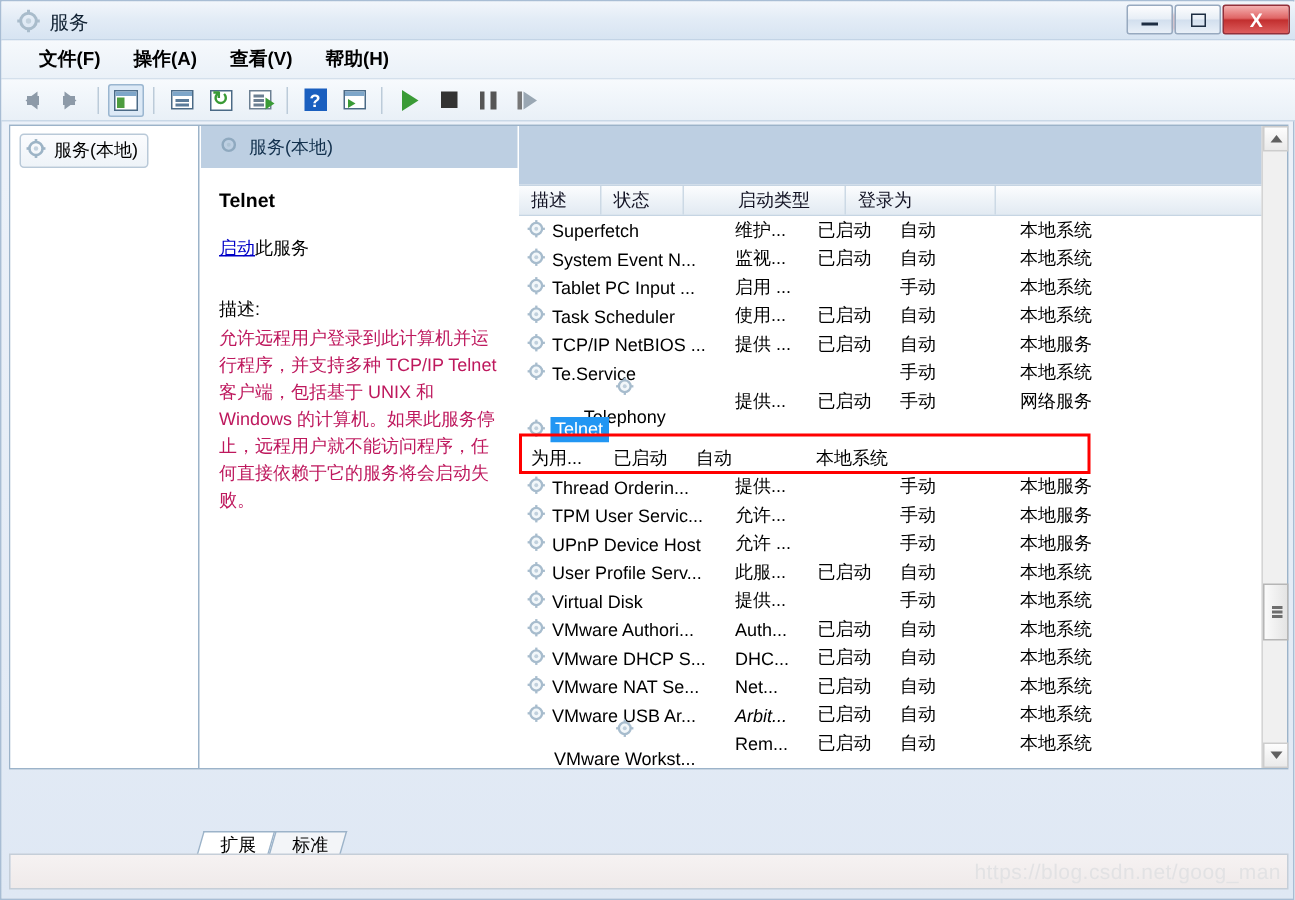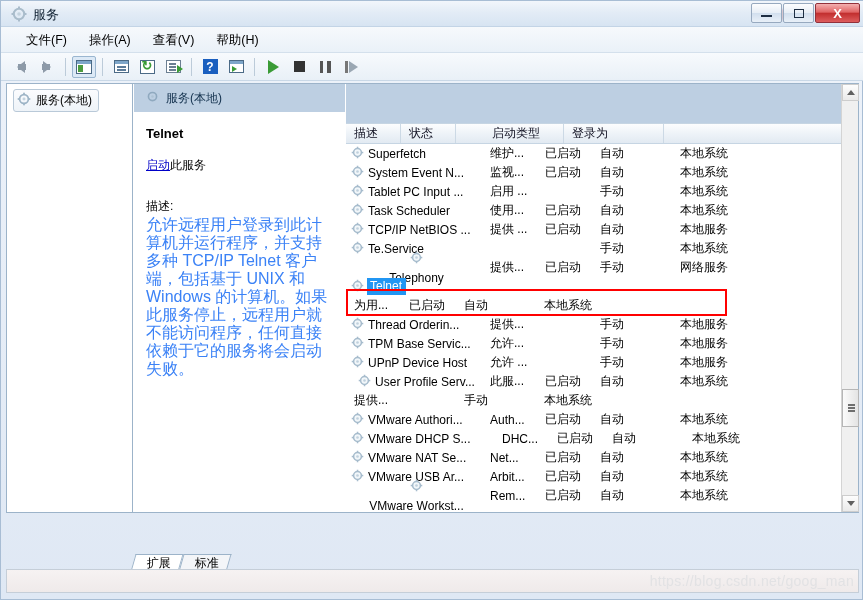--- a/index.html
+++ b/index.html
@@ -62,21 +62,21 @@
     background: rgba(200,150,160,.45);
     filter: blur(1px);
   }
 
   
   .menubar {
     position: absolute; left: 0; top: 26px;
     width: 863px; height: 26px;
     background: linear-gradient(to bottom,#f6f9fc,#eaf1f8);
     border-bottom: 1px solid #d4e0ec;
-    display: flex; align-items: flex-end; padding-left: 14px;
+    display: flex; align-items: center; padding-left: 14px; font-weight: bold;
   }
   .menu-item {
     font-size: 12.5px; color: #000;
     padding: 3px 11px; cursor: default;
   }
 
   
   .toolbar {
     position: absolute; left: 0; top: 52px;
     width: 863px; height: 28px;
@@ -159,21 +159,21 @@
     background: #bdcfe2;
     display: flex; align-items: center; gap: 7px;
     padding-left: 12px;
     font-size: 12px; color: #12304d;
   }
   .detail-body { padding: 14px 12px 0 12px; }
   .detail-title { font-size: 13px; font-weight: bold; color: #000; margin-bottom: 16px; }
   .detail-link-row { font-size: 12px; color: #000; margin-bottom: 24px; }
   .detail-link { color: #0000c8; text-decoration: underline; cursor: pointer; }
   .desc-label { font-size: 12px; color: #000; margin-bottom: 1px; }
-  .desc-text { font-size: 16px; color: #3b82f6; line-height: 18px; }
+  .desc-text { font-size: 12px; color: #be185d; line-height: 18px; }
 
   
   .list-pane {
     position: absolute; left: 339px; top: 0;
     right: 0; height: 100%;
     background: #fff;
   }
   .list-header-row {
     position: absolute; left: 0; top: 39px;
     width: 100%; height: 21px;
@@ -597,21 +597,21 @@
               <span class="gear-wrap"><svg width="13" height="13" viewBox="0 0 16 16">
                   <circle cx="8" cy="8" r="4.8" fill="#f2f7fa" stroke="#a7bccd" stroke-width="1.9"></circle>
                   <circle cx="8" cy="8" r="1.6" fill="#c0d0dd"></circle>
                   <g fill="#a7bccd">
                     <rect x="7.1" y="0.9" width="1.9" height="2.1"></rect>
                     <rect x="7.1" y="13" width="1.9" height="2.1"></rect>
                     <rect x="0.9" y="7.1" width="2.1" height="1.9"></rect>
                     <rect x="13" y="7.1" width="2.1" height="1.9"></rect>
                   </g>
                 </svg></span>
-              <span class="nm">TPM Base Servic...</span>
+              <span class="nm">TPM User Servic...</span>
             </div>
             <div class="cell" style="width: 55px;">允许...</div>
             <div class="cell" style="width: 55px;"></div>
             <div class="cell" style="width: 80px;">手动</div>
             <div class="cell" style="width: 100px;">本地服务</div>
           </div>
           <div class="row">
             <div class="cell name" style="width: 136px;">
               <span class="gear-wrap"><svg width="13" height="13" viewBox="0 0 16 16">
                   <circle cx="8" cy="8" r="4.8" fill="#f2f7fa" stroke="#a7bccd" stroke-width="1.9"></circle>
@@ -624,39 +624,52 @@
                   </g>
                 </svg></span>
               <span class="nm">UPnP Device Host</span>
             </div>
             <div class="cell" style="width: 55px;">允许 ...</div>
             <div class="cell" style="width: 55px;"></div>
             <div class="cell" style="width: 80px;">手动</div>
             <div class="cell" style="width: 100px;">本地服务</div>
           </div>
           <div class="row">
-            <div class="cell name" style="width: 136px; justify-content: center;">
+            <div class="cell name" style="width: 136px;">
               <span class="gear-wrap"><svg width="13" height="13" viewBox="0 0 16 16">
                   <circle cx="8" cy="8" r="4.8" fill="#f2f7fa" stroke="#a7bccd" stroke-width="1.9"></circle>
                   <circle cx="8" cy="8" r="1.6" fill="#c0d0dd"></circle>
                   <g fill="#a7bccd">
                     <rect x="7.1" y="0.9" width="1.9" height="2.1"></rect>
                     <rect x="7.1" y="13" width="1.9" height="2.1"></rect>
                     <rect x="0.9" y="7.1" width="2.1" height="1.9"></rect>
                     <rect x="13" y="7.1" width="2.1" height="1.9"></rect>
                   </g>
                 </svg></span>
               <span class="nm">User Profile Serv...</span>
             </div>
             <div class="cell" style="width: 55px;">此服...</div>
             <div class="cell" style="width: 55px;">已启动</div>
             <div class="cell" style="width: 80px;">自动</div>
             <div class="cell" style="width: 100px;">本地系统</div>
           </div>
           <div class="row">
+            <div class="cell name" style="width: 136px;">
+              <span class="gear-wrap"><svg width="13" height="13" viewBox="0 0 16 16">
+                  <circle cx="8" cy="8" r="4.8" fill="#f2f7fa" stroke="#a7bccd" stroke-width="1.9"></circle>
+                  <circle cx="8" cy="8" r="1.6" fill="#c0d0dd"></circle>
+                  <g fill="#a7bccd">
+                    <rect x="7.1" y="0.9" width="1.9" height="2.1"></rect>
+                    <rect x="7.1" y="13" width="1.9" height="2.1"></rect>
+                    <rect x="0.9" y="7.1" width="2.1" height="1.9"></rect>
+                    <rect x="13" y="7.1" width="2.1" height="1.9"></rect>
+                  </g>
+                </svg></span>
+              <span class="nm">Virtual Disk</span>
+            </div>
             <div class="cell" style="width: 55px;">提供...</div>
             <div class="cell" style="width: 55px;"></div>
             <div class="cell" style="width: 80px;">手动</div>
             <div class="cell" style="width: 100px;">本地系统</div>
           </div>
           <div class="row">
             <div class="cell name" style="width: 136px;">
               <span class="gear-wrap"><svg width="13" height="13" viewBox="0 0 16 16">
                   <circle cx="8" cy="8" r="4.8" fill="#f2f7fa" stroke="#a7bccd" stroke-width="1.9"></circle>
                   <circle cx="8" cy="8" r="1.6" fill="#c0d0dd"></circle>
@@ -681,21 +694,21 @@
                   <circle cx="8" cy="8" r="1.6" fill="#c0d0dd"></circle>
                   <g fill="#a7bccd">
                     <rect x="7.1" y="0.9" width="1.9" height="2.1"></rect>
                     <rect x="7.1" y="13" width="1.9" height="2.1"></rect>
                     <rect x="0.9" y="7.1" width="2.1" height="1.9"></rect>
                     <rect x="13" y="7.1" width="2.1" height="1.9"></rect>
                   </g>
                 </svg></span>
               <span class="nm">VMware DHCP S...</span>
             </div>
-            <div class="cell" style="width: 55px; margin-left: 12px;">DHC...</div>
+            <div class="cell" style="width: 55px;">DHC...</div>
             <div class="cell" style="width: 55px;">已启动</div>
             <div class="cell" style="width: 80px;">自动</div>
             <div class="cell" style="width: 100px;">本地系统</div>
           </div>
           <div class="row">
             <div class="cell name" style="width: 136px;">
               <span class="gear-wrap"><svg width="13" height="13" viewBox="0 0 16 16">
                   <circle cx="8" cy="8" r="4.8" fill="#f2f7fa" stroke="#a7bccd" stroke-width="1.9"></circle>
                   <circle cx="8" cy="8" r="1.6" fill="#c0d0dd"></circle>
                   <g fill="#a7bccd">
@@ -719,21 +732,21 @@
                   <circle cx="8" cy="8" r="1.6" fill="#c0d0dd"></circle>
                   <g fill="#a7bccd">
                     <rect x="7.1" y="0.9" width="1.9" height="2.1"></rect>
                     <rect x="7.1" y="13" width="1.9" height="2.1"></rect>
                     <rect x="0.9" y="7.1" width="2.1" height="1.9"></rect>
                     <rect x="13" y="7.1" width="2.1" height="1.9"></rect>
                   </g>
                 </svg></span>
               <span class="nm">VMware USB Ar...</span>
             </div>
-            <div class="cell" style="width: 55px;">Arbit...</div>
+            <div class="cell" style="width: 55px; font-style: italic;">Arbit...</div>
             <div class="cell" style="width: 55px;">已启动</div>
             <div class="cell" style="width: 80px;">自动</div>
             <div class="cell" style="width: 100px;">本地系统</div>
           </div>
           <div class="row">
             <div class="cell name" style="width: 136px; flex-direction: column;">
               <span class="gear-wrap"><svg width="13" height="13" viewBox="0 0 16 16">
                   <circle cx="8" cy="8" r="4.8" fill="#f2f7fa" stroke="#a7bccd" stroke-width="1.9"></circle>
                   <circle cx="8" cy="8" r="1.6" fill="#c0d0dd"></circle>
                   <g fill="#a7bccd">

